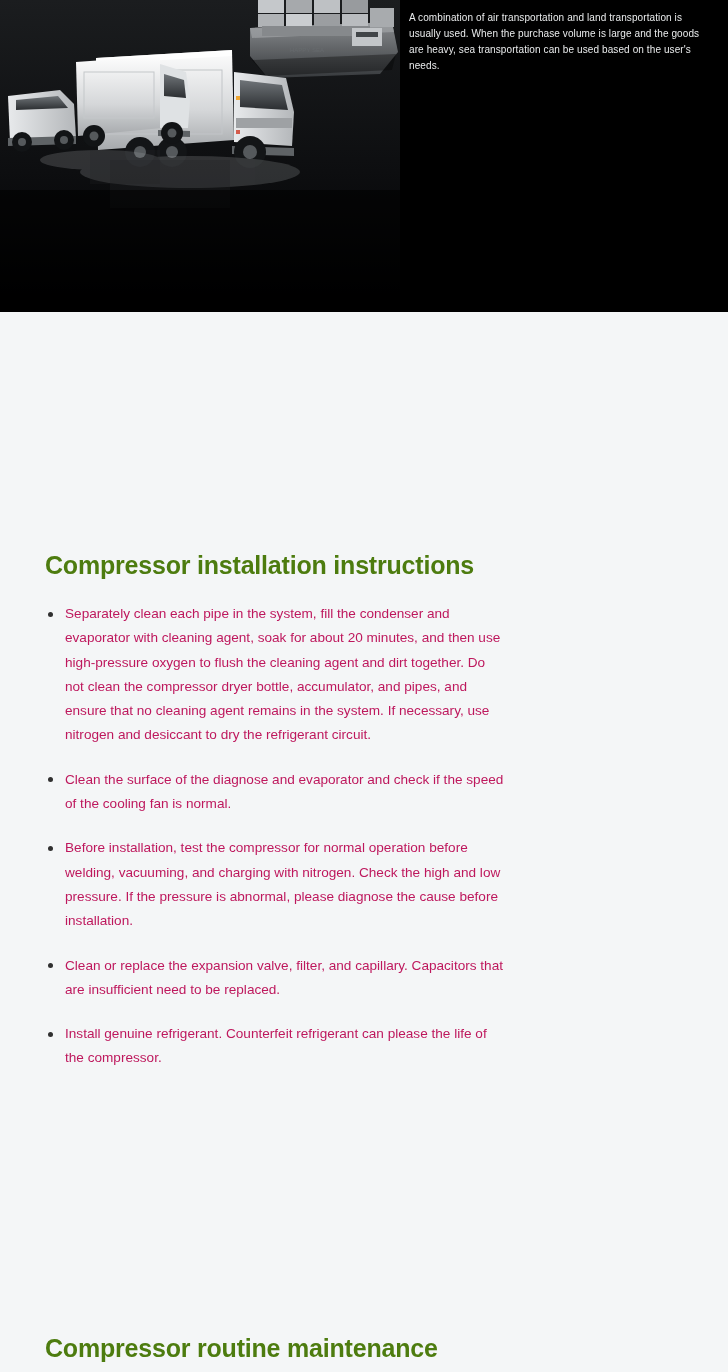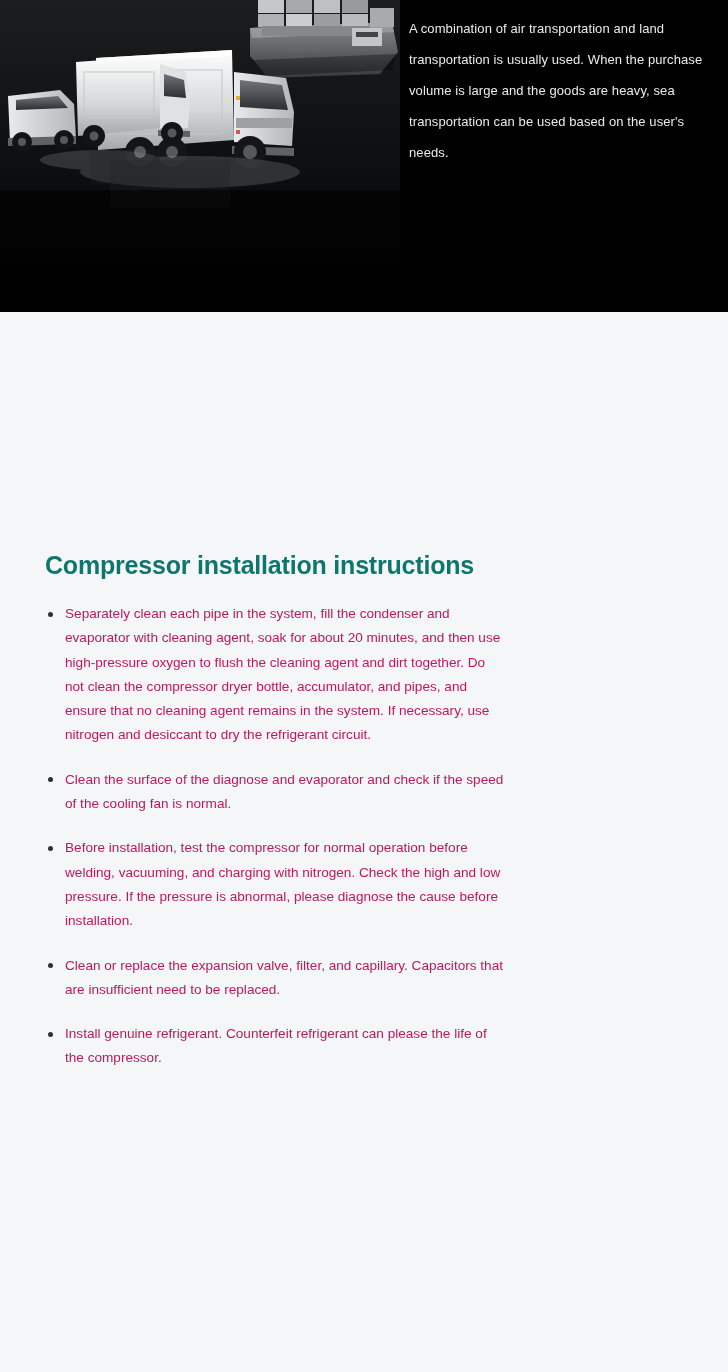--- a/index.html
+++ b/index.html
@@ -32,41 +32,41 @@
     height: 312px;
     overflow: hidden;
   }
 
   .hero-text {
     position: absolute;
     left: 409px;
     top: 0px;
     width: 300px;
     color: #e9ebec;
-    font-size: 13px;
-    line-height: 31px;
+    font-size: 10px;
+    line-height: 16px;
     letter-spacing: 0.1px;
   }
 
   
   .content {
     position: absolute;
     left: 0;
     top: 312px;
     width: 728px;
     height: 1060px;
     background: #f4f6f7;
   }
 
   .section-title {
     position: absolute;
     left: 45px;
     font-size: 25px;
     font-weight: bold;
-    color: #0f766e;
+    color: #4d7c0f;
     letter-spacing: -0.2px;
   }
 
   #title-install { top: 218px; }
   #title-maintenance { top: 1001px; }
 
   .bullet-list {
     position: absolute;
     left: 45px;
     top: 290px;
@@ -219,13 +219,14 @@
   <h2 class="section-title" id="title-install">Compressor installation instructions</h2>
 
   <ul class="bullet-list">
     <li>Separately clean each pipe in the system, fill the condenser and evaporator with cleaning agent, soak for about 20 minutes, and then use high-pressure oxygen to flush the cleaning agent and dirt together. Do not clean the compressor dryer bottle, accumulator, and pipes, and ensure that no cleaning agent remains in the system. If necessary, use nitrogen and desiccant to dry the refrigerant circuit.</li>
     <li>Clean the surface of the diagnose and evaporator and check if the speed of the cooling fan is normal.</li>
     <li>Before installation, test the compressor for normal operation before welding, vacuuming, and charging with nitrogen. Check the high and low pressure. If the pressure is abnormal, please diagnose the cause before installation.</li>
     <li>Clean or replace the expansion valve, filter, and capillary. Capacitors that are insufficient need to be replaced.</li>
     <li>Install genuine refrigerant. Counterfeit refrigerant can please the life of the compressor.</li>
   </ul>
 
+  <h2 class="section-title" id="title-maintenance">Compressor routine maintenance</h2>
 </div>
 
 </body></html>

